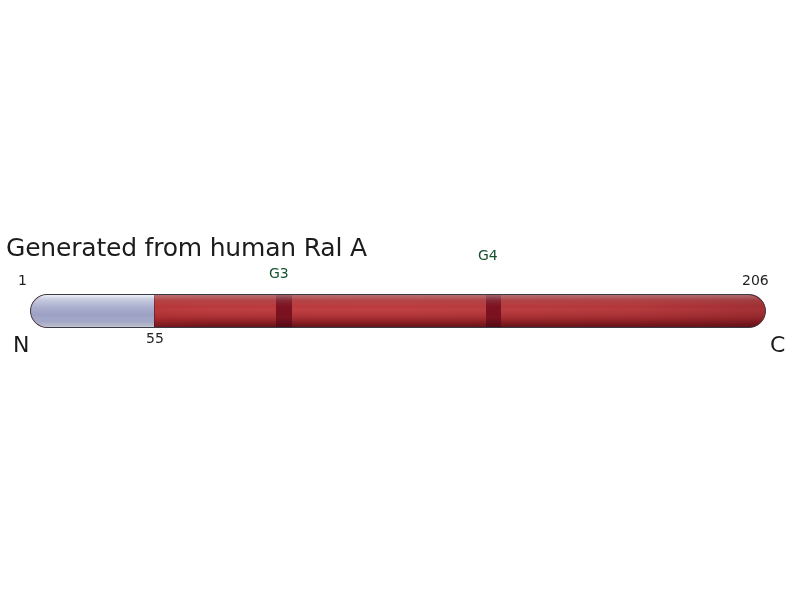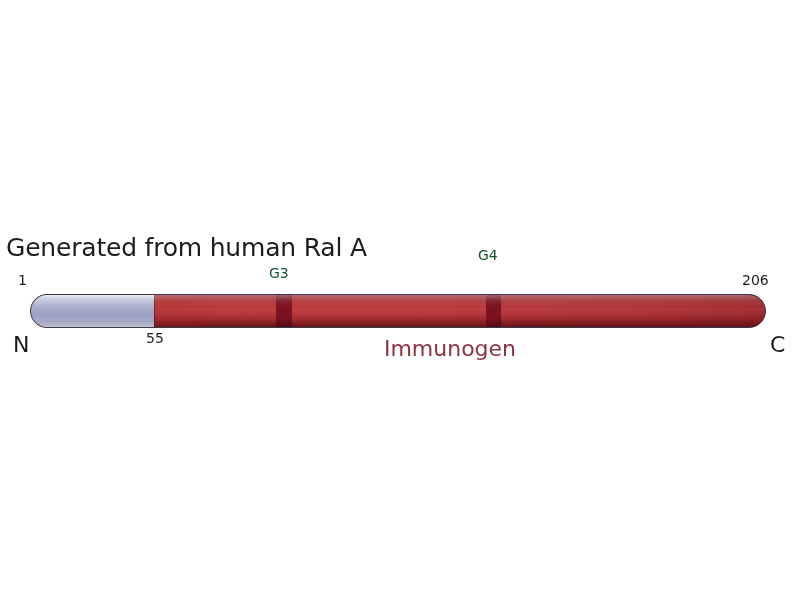--- a/index.html
+++ b/index.html
@@ -213,15 +213,14 @@
       <div class="bar-gloss"></div>
     </div>
   </div>
 
   <div class="res-label" style="left:146px; top:330px;">55</div>
 
   <div class="term-label" style="left:13px; top:332px;">N</div>
 
   <div class="term-label" style="left:770px; top:332px;">C</div>
 
-  <div class="immunogen-label" style="left:355px; width:190px;">Immunogen</div>
 
 </div>
 
 </body></html>

